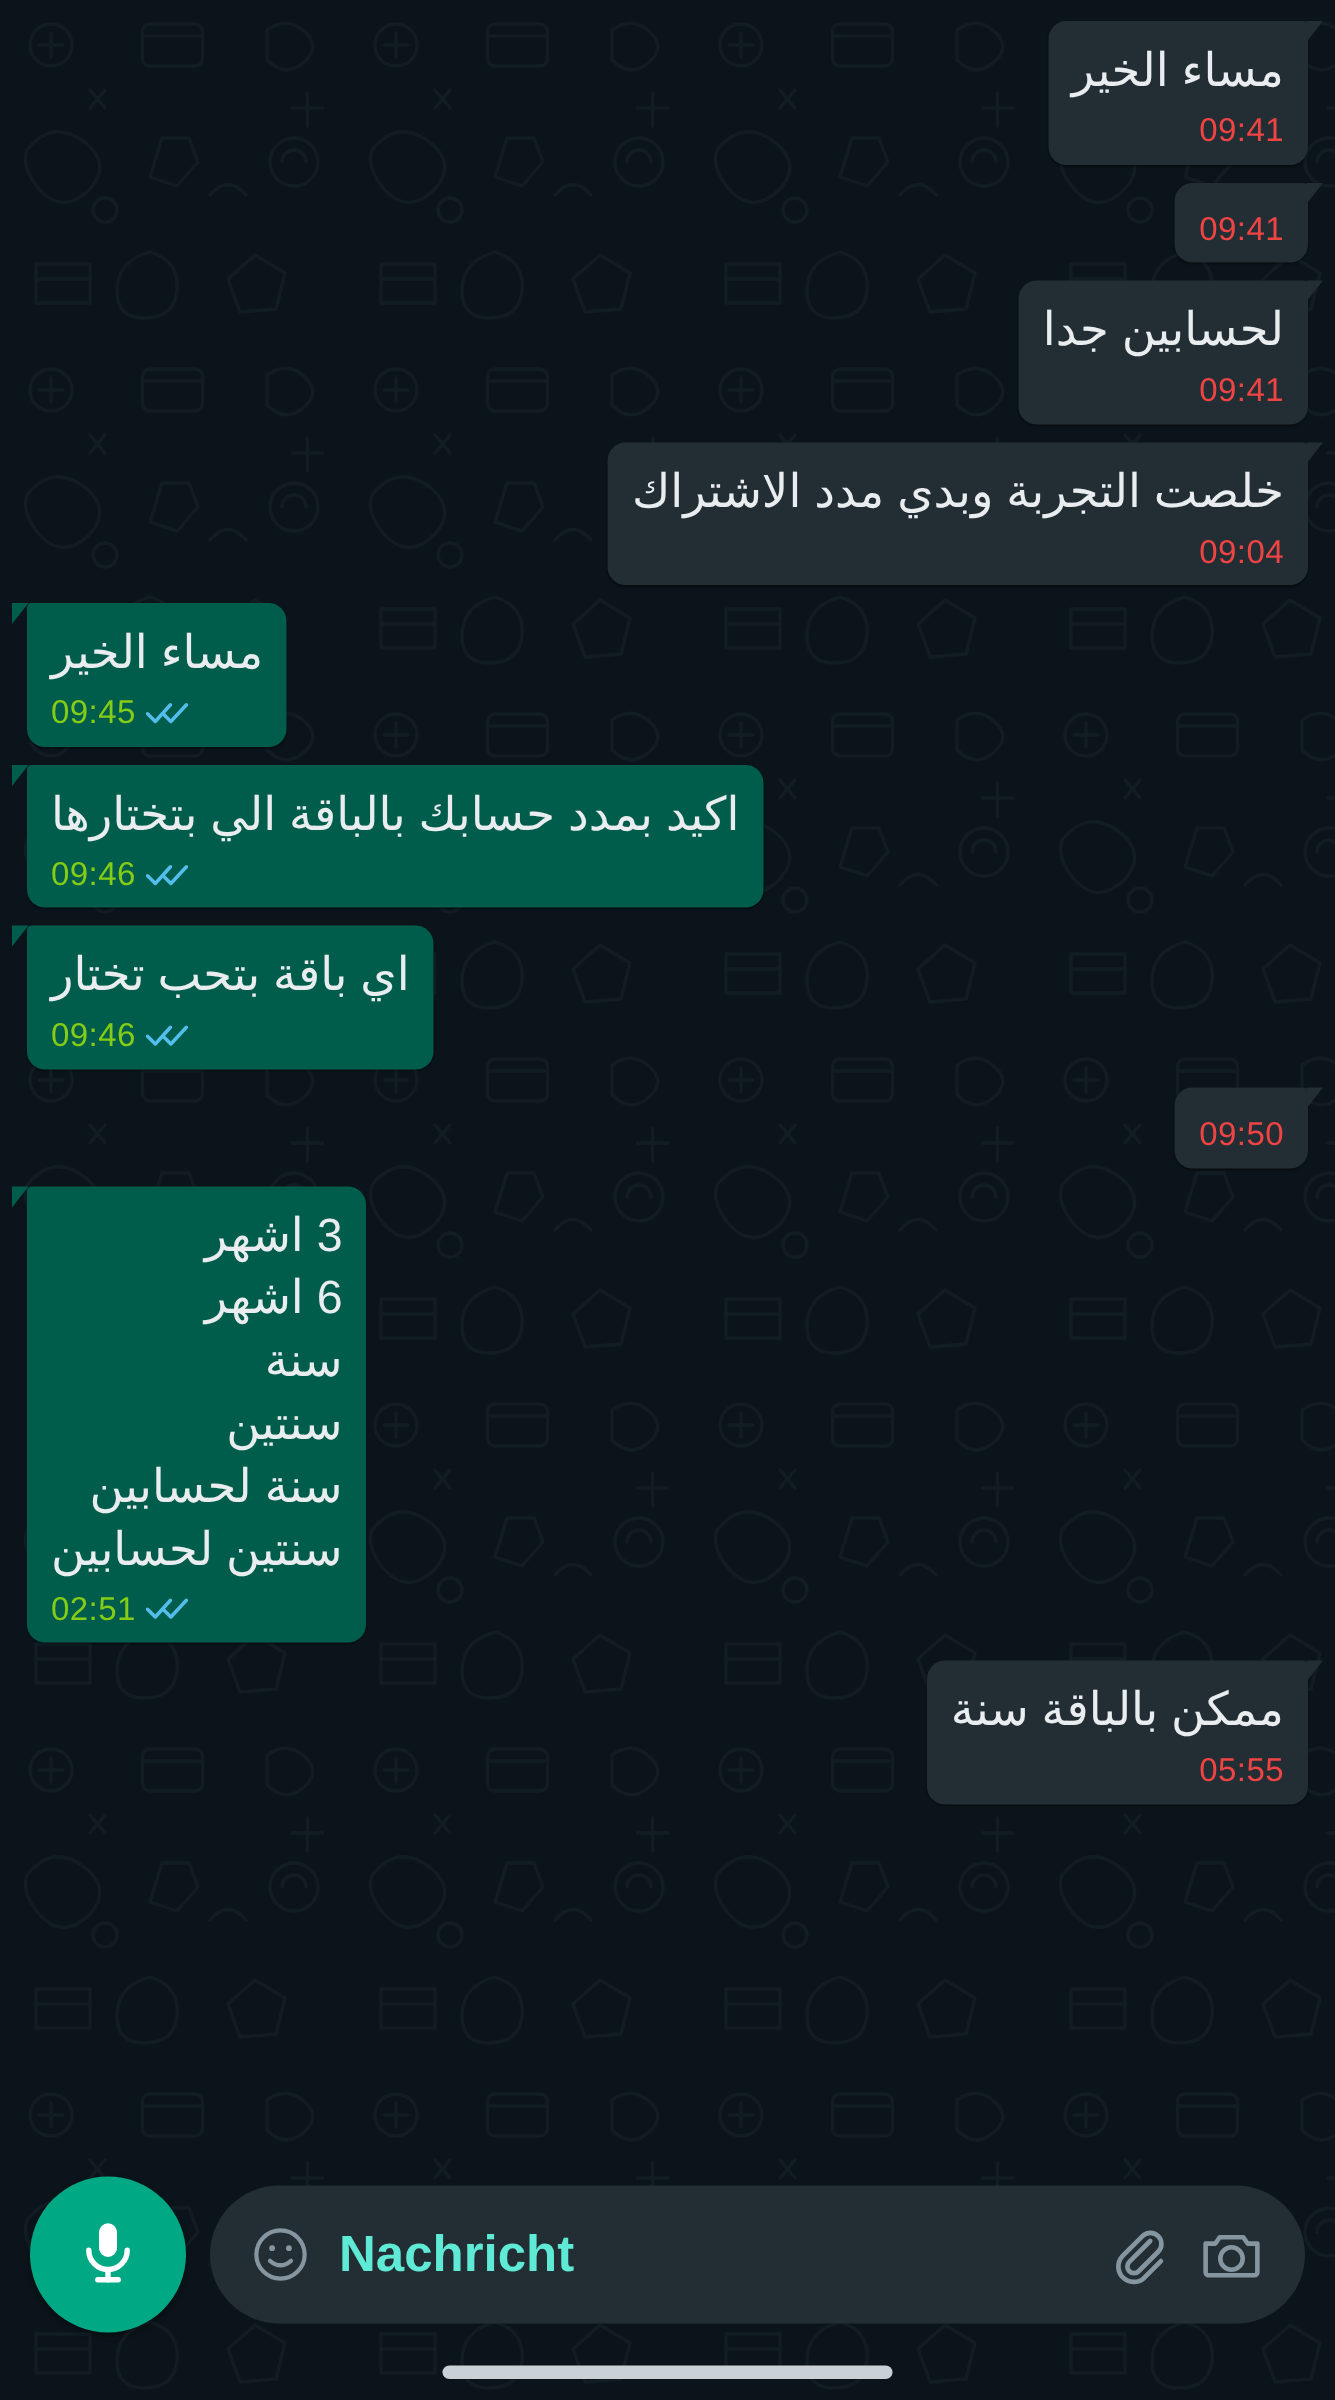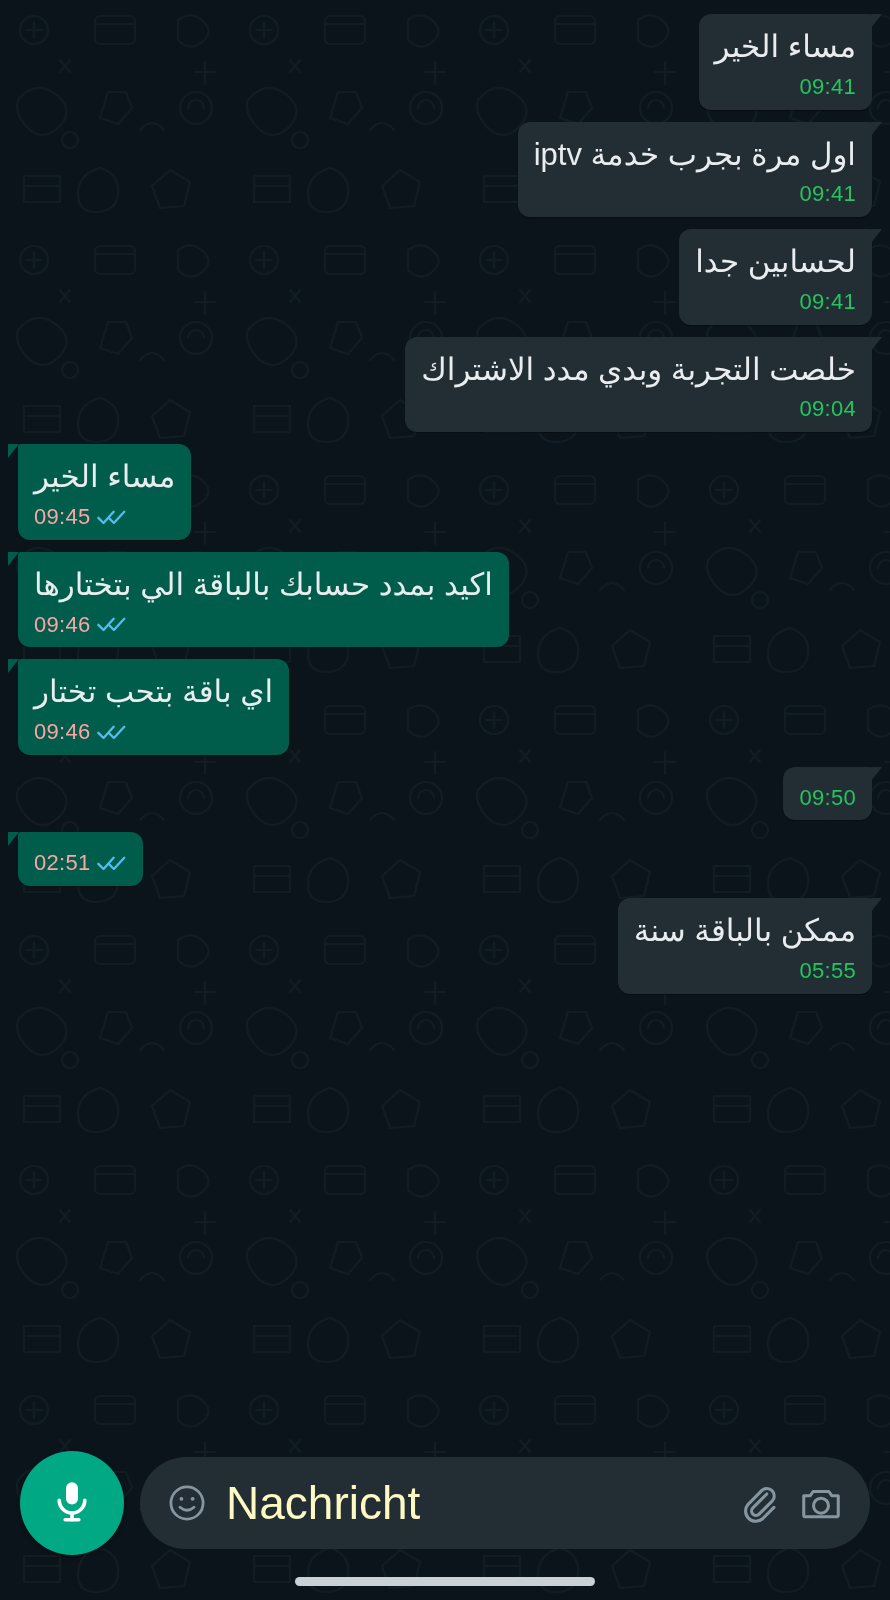--- a/index.html
+++ b/index.html
@@ -85,24 +85,24 @@
     justify-content: flex-start;
     gap: 6px;
     margin-top: 2px;
     direction: ltr;
     float: left;
     padding-top: 2px;
   }
   .row.in .meta { float: none; justify-content: flex-end; margin-right: auto; width: 100%; }
   .time {
     font-size: 22px;
-    color: #22c55e;
+    color: #ef4444;
     letter-spacing: .3px;
   }
-  .bubble.out .time { color: #fca5a5; }
+  .bubble.out .time { color: #84cc16; }
   .ticks { display: inline-flex; align-items: center; }
   .ticks svg { display: block; }
 
   .clearfix::after { content: ""; display: block; clear: both; }
 
   
   #composer {
     position: absolute;
     left: 0; right: 0;
     bottom: 0;
@@ -119,24 +119,25 @@
     background: #222d34;
     border-radius: 46px;
     display: flex;
     align-items: center;
     gap: 18px;
     padding: 0 26px;
     direction: ltr;
   }
   #placeholder {
     flex: 1;
-    color: #fef9c3;
-    font-size: 46px;
+    color: #5eead4;
+    font-size: 34px;
     white-space: nowrap;
     overflow: hidden;
+    font-weight: bold;
   }
   .pill-icon { flex: 0 0 auto; display: flex; align-items: center; justify-content: center; }
   #mic-btn {
     width: 104px; height: 104px;
     border-radius: 50%;
     background: #00a884;
     display: flex; align-items: center; justify-content: center;
     flex: 0 0 auto;
     box-shadow: 0 2px 4px rgba(0,0,0,.3);
   }
@@ -191,21 +192,20 @@
     <div class="row in">
       <div class="bubble in clearfix">
         <span class="text">مساء الخير</span>
         <span class="meta">
           <span class="time">09:41</span>
         </span>
       </div>
     </div>
     <div class="row in">
       <div class="bubble in clearfix">
-        <span class="text">اول مرة بجرب خدمة iptv</span>
         <span class="meta">
           <span class="time">09:41</span>
         </span>
       </div>
     </div>
     <div class="row in">
       <div class="bubble in clearfix">
         <span class="text">لحسابين جدا</span>
         <span class="meta">
           <span class="time">09:41</span>
@@ -264,20 +264,26 @@
     </div>
     <div class="row in">
       <div class="bubble in clearfix">
         <span class="meta">
           <span class="time">09:50</span>
         </span>
       </div>
     </div>
     <div class="row out">
       <div class="bubble out clearfix">
+        <span class="text">3 اشهر
+6 اشهر
+سنة
+سنتين
+سنة لحسابين
+سنتين لحسابين</span>
         <span class="meta">
           <span class="time">02:51</span>
           <span class="ticks">
             <svg width="30" height="20" viewBox="0 0 22 14" fill="none" stroke="#53bdeb" stroke-width="1.7" stroke-linecap="round" stroke-linejoin="round">
               <path d="M1 7.6 L4.8 11.4 L12.2 3.2"></path>
               <path d="M8.6 7.6 L12.4 11.4 L20 3.2"></path>
             </svg>
           </span>
         </span>
       </div>

